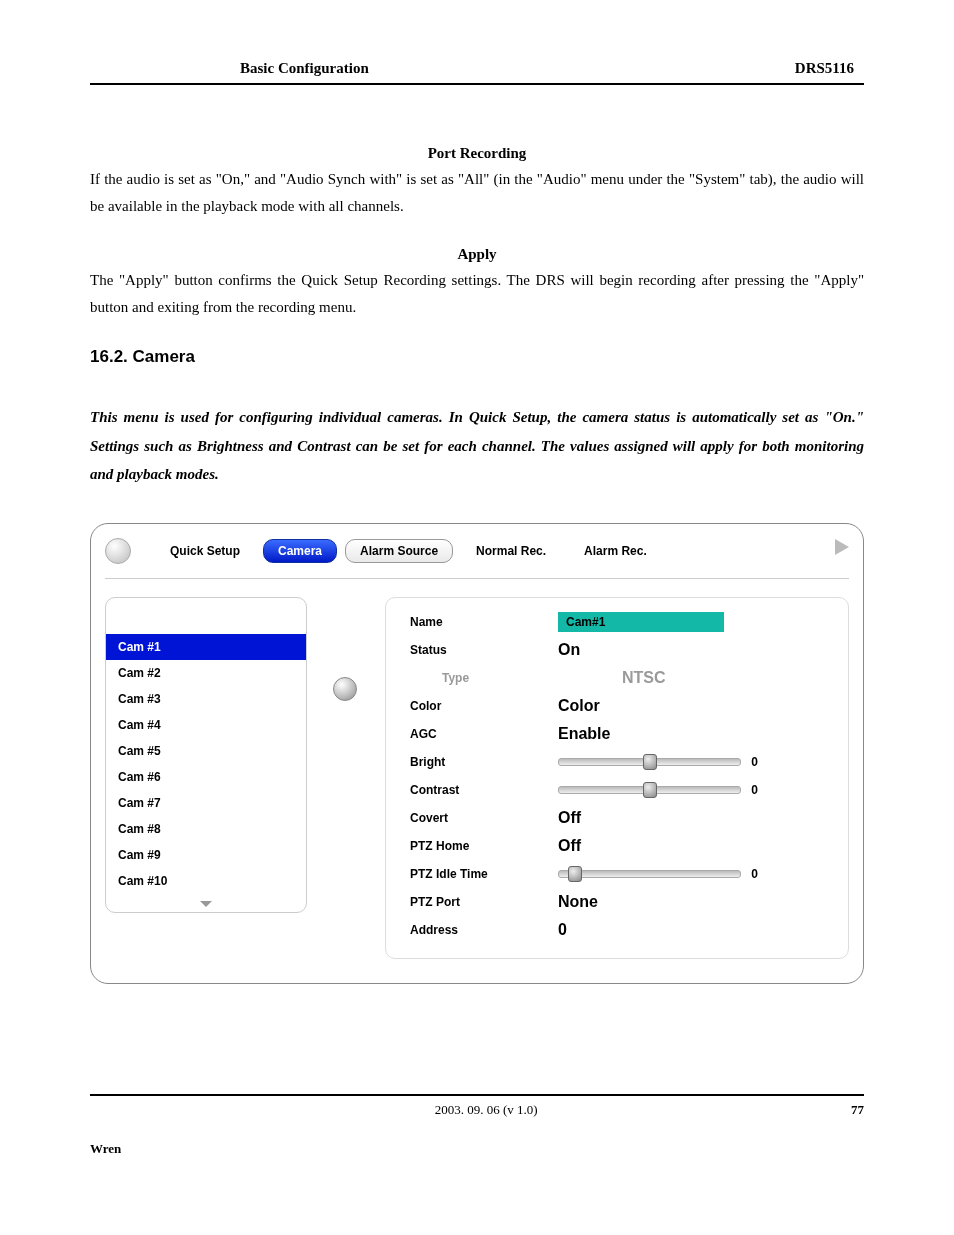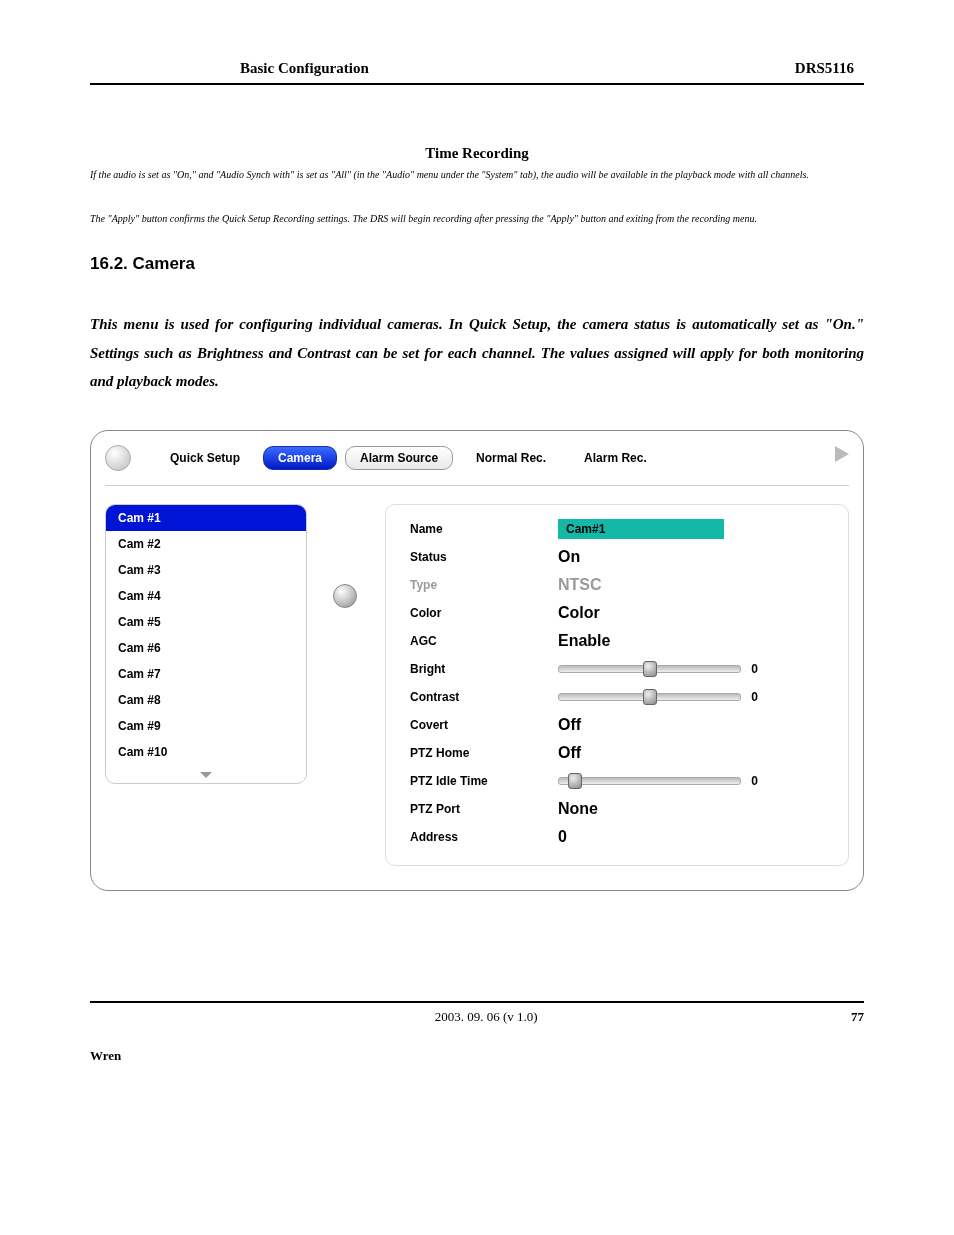--- a/index.html
+++ b/index.html
@@ -23,25 +23,24 @@
     border-bottom: 2.5px solid #000;
     margin-bottom: 60px;
   }
   .section-heading {
     text-align: center;
     font-weight: bold;
     font-size: 15px;
     margin: 10px 0 4px 0;
   }
   .body-text {
-    font-size: 10px;
+    font-size: 15px;
     line-height: 1.8;
     text-align: justify;
     margin: 0 0 26px 0;
-    font-style: italic;
   }
   .h2 {
     font-family: Arial, Helvetica, sans-serif;
     font-weight: bold;
     font-size: 17px;
     margin: 14px 0 36px 0;
   }
   .intro {
     font-style: italic;
     font-weight: bold;
@@ -113,20 +112,21 @@
     overflow: hidden;
     background: #fff;
   }
   .left-item {
     padding: 6px 12px;
     font-size: 12px;
   }
   .left-item.selected {
     background: #0014d6;
     color: #fff;
+    margin-top: 36px;
   }
   .left-footer {
     text-align: center;
     color: #888;
     padding: 2px 0;
   }
   .left-footer .chev {
     display: inline-block;
     width: 0; height: 0;
     border-left: 6px solid transparent;
@@ -161,21 +161,21 @@
     min-height: 28px;
   }
   .prop-label {
     width: 148px;
     font-size: 12px;
   }
   .prop-value {
     font-size: 16px;
   }
   .prop-row.muted .prop-label,
-  .prop-row.muted .prop-value { color: #9a9a9a; }
+  .prop-row.muted .prop-value { color: #9a9a9a; margin-left: 32px; }
   .value-box {
     background: #14b8a6;
     padding: 3px 8px;
     width: 150px;
     font-size: 12px;
   }
   .slider {
     display: flex;
     align-items: center;
     width: 200px;
@@ -214,23 +214,24 @@
 </head>
 <body>
 
 <div class="page">
 
   <div class="header-row">
     <span>Basic Configuration</span>
     <span>DRS5116</span>
   </div>
 
-  <div class="section-heading">Time Recording</div>
+  <div class="section-heading">Port Recording</div>
   <p class="body-text">If the audio is set as "On," and "Audio Synch with" is set as "All" (in the "Audio" menu under the "System" tab), the audio will be available in the playback mode with all channels.</p>
 
+  <div class="section-heading">Apply</div>
   <p class="body-text">The "Apply" button confirms the Quick Setup Recording settings.   The DRS will begin recording after pressing the "Apply" button and exiting from the recording menu.</p>
 
   <div class="h2">16.2. Camera</div>
 
   <p class="intro">This menu is used for configuring individual cameras.  In Quick Setup, the camera status is automatically set as "On."  Settings such as Brightness and Contrast can be set for each channel.  The values assigned will apply for both monitoring and playback modes.</p>
 
   <div class="figure">
 
     <div class="tabstrip">
       <span class="round-btn"></span>

